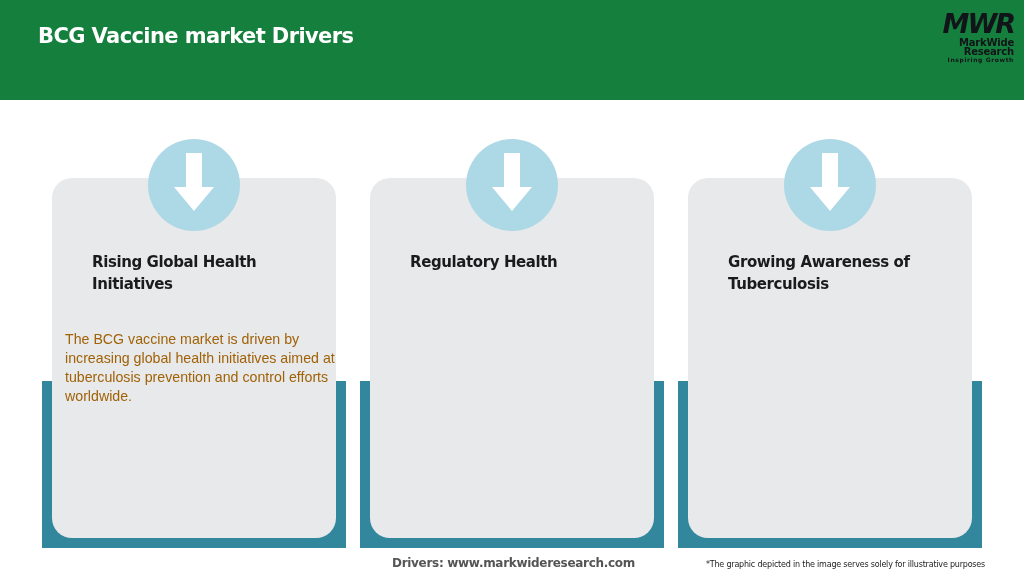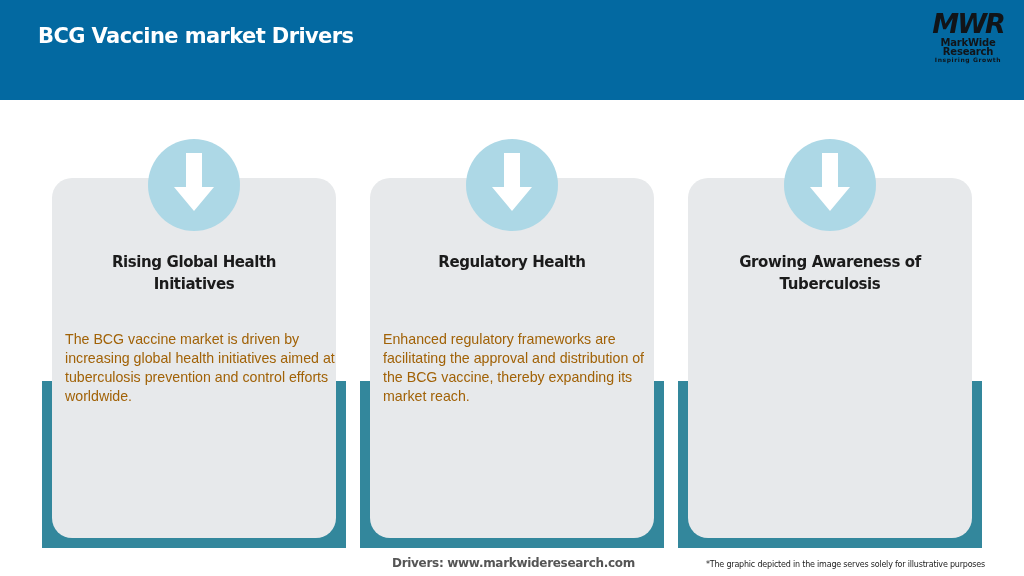--- a/index.html
+++ b/index.html
@@ -1,30 +1,30 @@
 <!DOCTYPE html>
 <html><head>
   <meta charset="utf-8">
   <style>
     * { box-sizing: border-box; margin: 0; padding: 0; }
     html, body { width: 1024px; height: 576px; overflow: hidden; background: #ffffff; }
     body { position: relative; font-family: "Liberation Sans", sans-serif; }
 
     .header {
       position: absolute; left: 0; top: 0; width: 1024px; height: 100px;
-      background: #0369a1;
+      background: #15803d;
     }
     .header-title {
       position: absolute; left: 38px; top: 24px;
       color: #ffffff; font-family: "DejaVu Sans", sans-serif; font-weight: bold;
       font-size: 21px; letter-spacing: -0.6px;
     }
     .logo {
       position: absolute; left: 922px; top: 10px; width: 92px; height: 48px;
-      text-align: center; color: #111418;
+      text-align: right; color: #111418;
     }
     .logo-mark {
       display: block; font-family: "DejaVu Sans", sans-serif; font-weight: bold;
       font-style: italic; font-size: 27px; line-height: 28px; letter-spacing: -2px;
     }
     .logo-name {
       display: block; font-family: "DejaVu Sans", sans-serif; font-weight: bold;
       font-size: 10px; line-height: 9px; letter-spacing: -0.2px;
     }
     .logo-tag {
@@ -41,21 +41,21 @@
       position: absolute; left: 10px; top: 39px; width: 284px; height: 360px;
       background: #e7e9eb; border-radius: 20px;
     }
     .icon-circle {
       position: absolute; left: 106px; top: 0; width: 92px; height: 92px;
       border-radius: 50%; background: #add8e6;
     }
     .icon-circle svg { position: absolute; left: 0; top: 0; }
     .card-title {
       position: absolute; left: 10px; top: 112px; width: 284px;
-      text-align: center; font-family: "DejaVu Sans", sans-serif; font-weight: bold;
+      text-align: left; font-family: "DejaVu Sans", sans-serif; font-weight: bold;
       font-size: 15px; line-height: 22px; color: #1b1b1b; letter-spacing: -0.4px;
       padding: 0 40px;
     }
     .card-body {
       position: absolute; left: 23px; top: 191px; width: 270px;
       font-family: "Liberation Sans", sans-serif; font-size: 14.2px; line-height: 19px;
       color: #a16207;
     }
 
     .source {
@@ -95,21 +95,20 @@
 
 <div class="card-wrap" style="left:360px;">
   <div class="card-teal"></div>
   <div class="card"></div>
   <div class="icon-circle">
     <svg width="92" height="92" viewBox="0 0 92 92">
       <path d="M38 14 H54 V48 H66 L46 72 L26 48 H38 Z" fill="#ffffff"></path>
     </svg>
   </div>
   <div class="card-title">Regulatory Health</div>
-  <div class="card-body">Enhanced regulatory frameworks are facilitating the approval and distribution of the BCG vaccine, thereby expanding its market reach.</div>
 </div>
 
 <div class="card-wrap" style="left:678px;">
   <div class="card-teal"></div>
   <div class="card"></div>
   <div class="icon-circle">
     <svg width="92" height="92" viewBox="0 0 92 92">
       <path d="M38 14 H54 V48 H66 L46 72 L26 48 H38 Z" fill="#ffffff"></path>
     </svg>
   </div>

